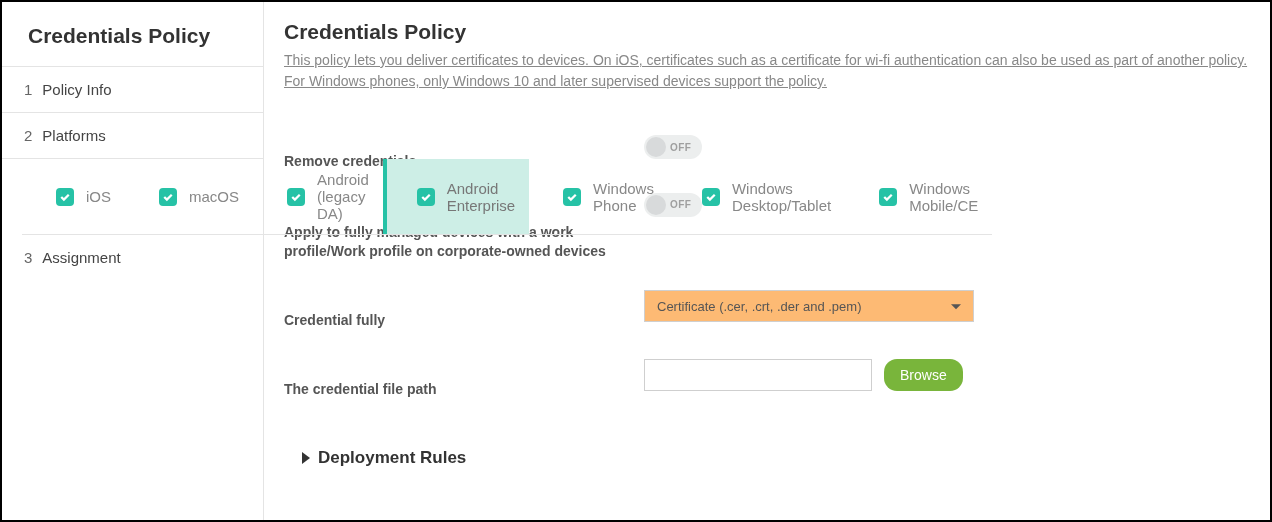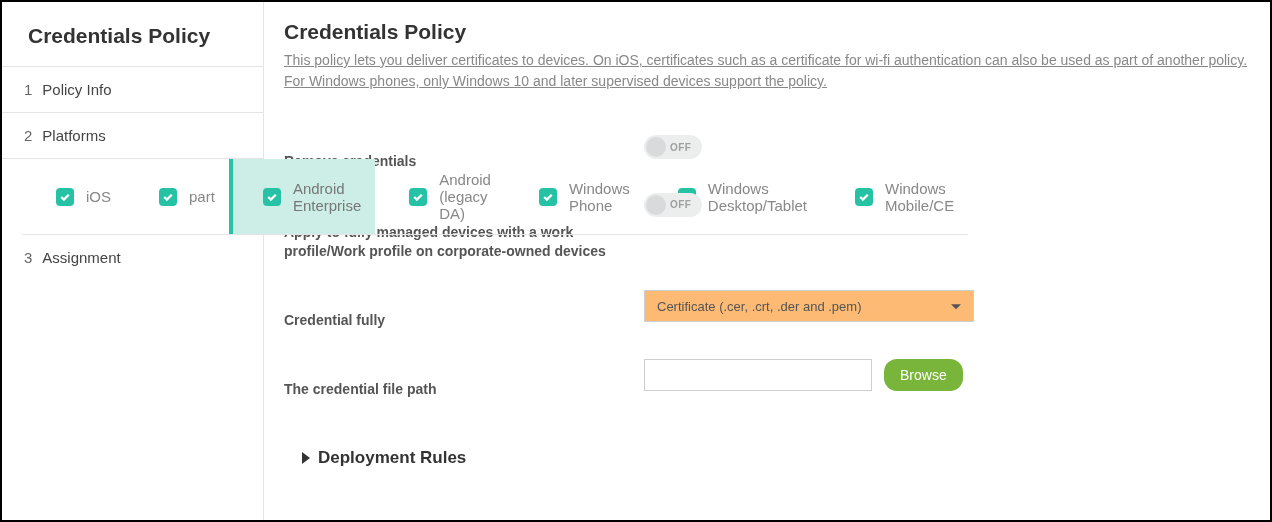--- a/index.html
+++ b/index.html
@@ -235,37 +235,37 @@
           </svg>
         </span>
       <span>iOS</span>
     </div>
     <div class="platform-item">
       <span class="checkbox-icon">
           <svg viewBox="0 0 16 16">
             <polyline points="3 8 6.5 11.5 13 5"></polyline>
           </svg>
         </span>
-      <span>part</span>
+      <span>macOS</span>
+    </div>
+    <div class="platform-item">
+      <span class="checkbox-icon">
+          <svg viewBox="0 0 16 16">
+            <polyline points="3 8 6.5 11.5 13 5"></polyline>
+          </svg>
+        </span>
+      <span>Android (legacy DA)</span>
     </div>
     <div class="platform-item active">
       <span class="checkbox-icon">
           <svg viewBox="0 0 16 16">
             <polyline points="3 8 6.5 11.5 13 5"></polyline>
           </svg>
         </span>
       <span>Android Enterprise</span>
-    </div>
-    <div class="platform-item">
-      <span class="checkbox-icon">
-          <svg viewBox="0 0 16 16">
-            <polyline points="3 8 6.5 11.5 13 5"></polyline>
-          </svg>
-        </span>
-      <span>Android (legacy DA)</span>
     </div>
     <div class="platform-item">
       <span class="checkbox-icon">
           <svg viewBox="0 0 16 16">
             <polyline points="3 8 6.5 11.5 13 5"></polyline>
           </svg>
         </span>
       <span>Windows Phone</span>
     </div>
     <div class="platform-item">

